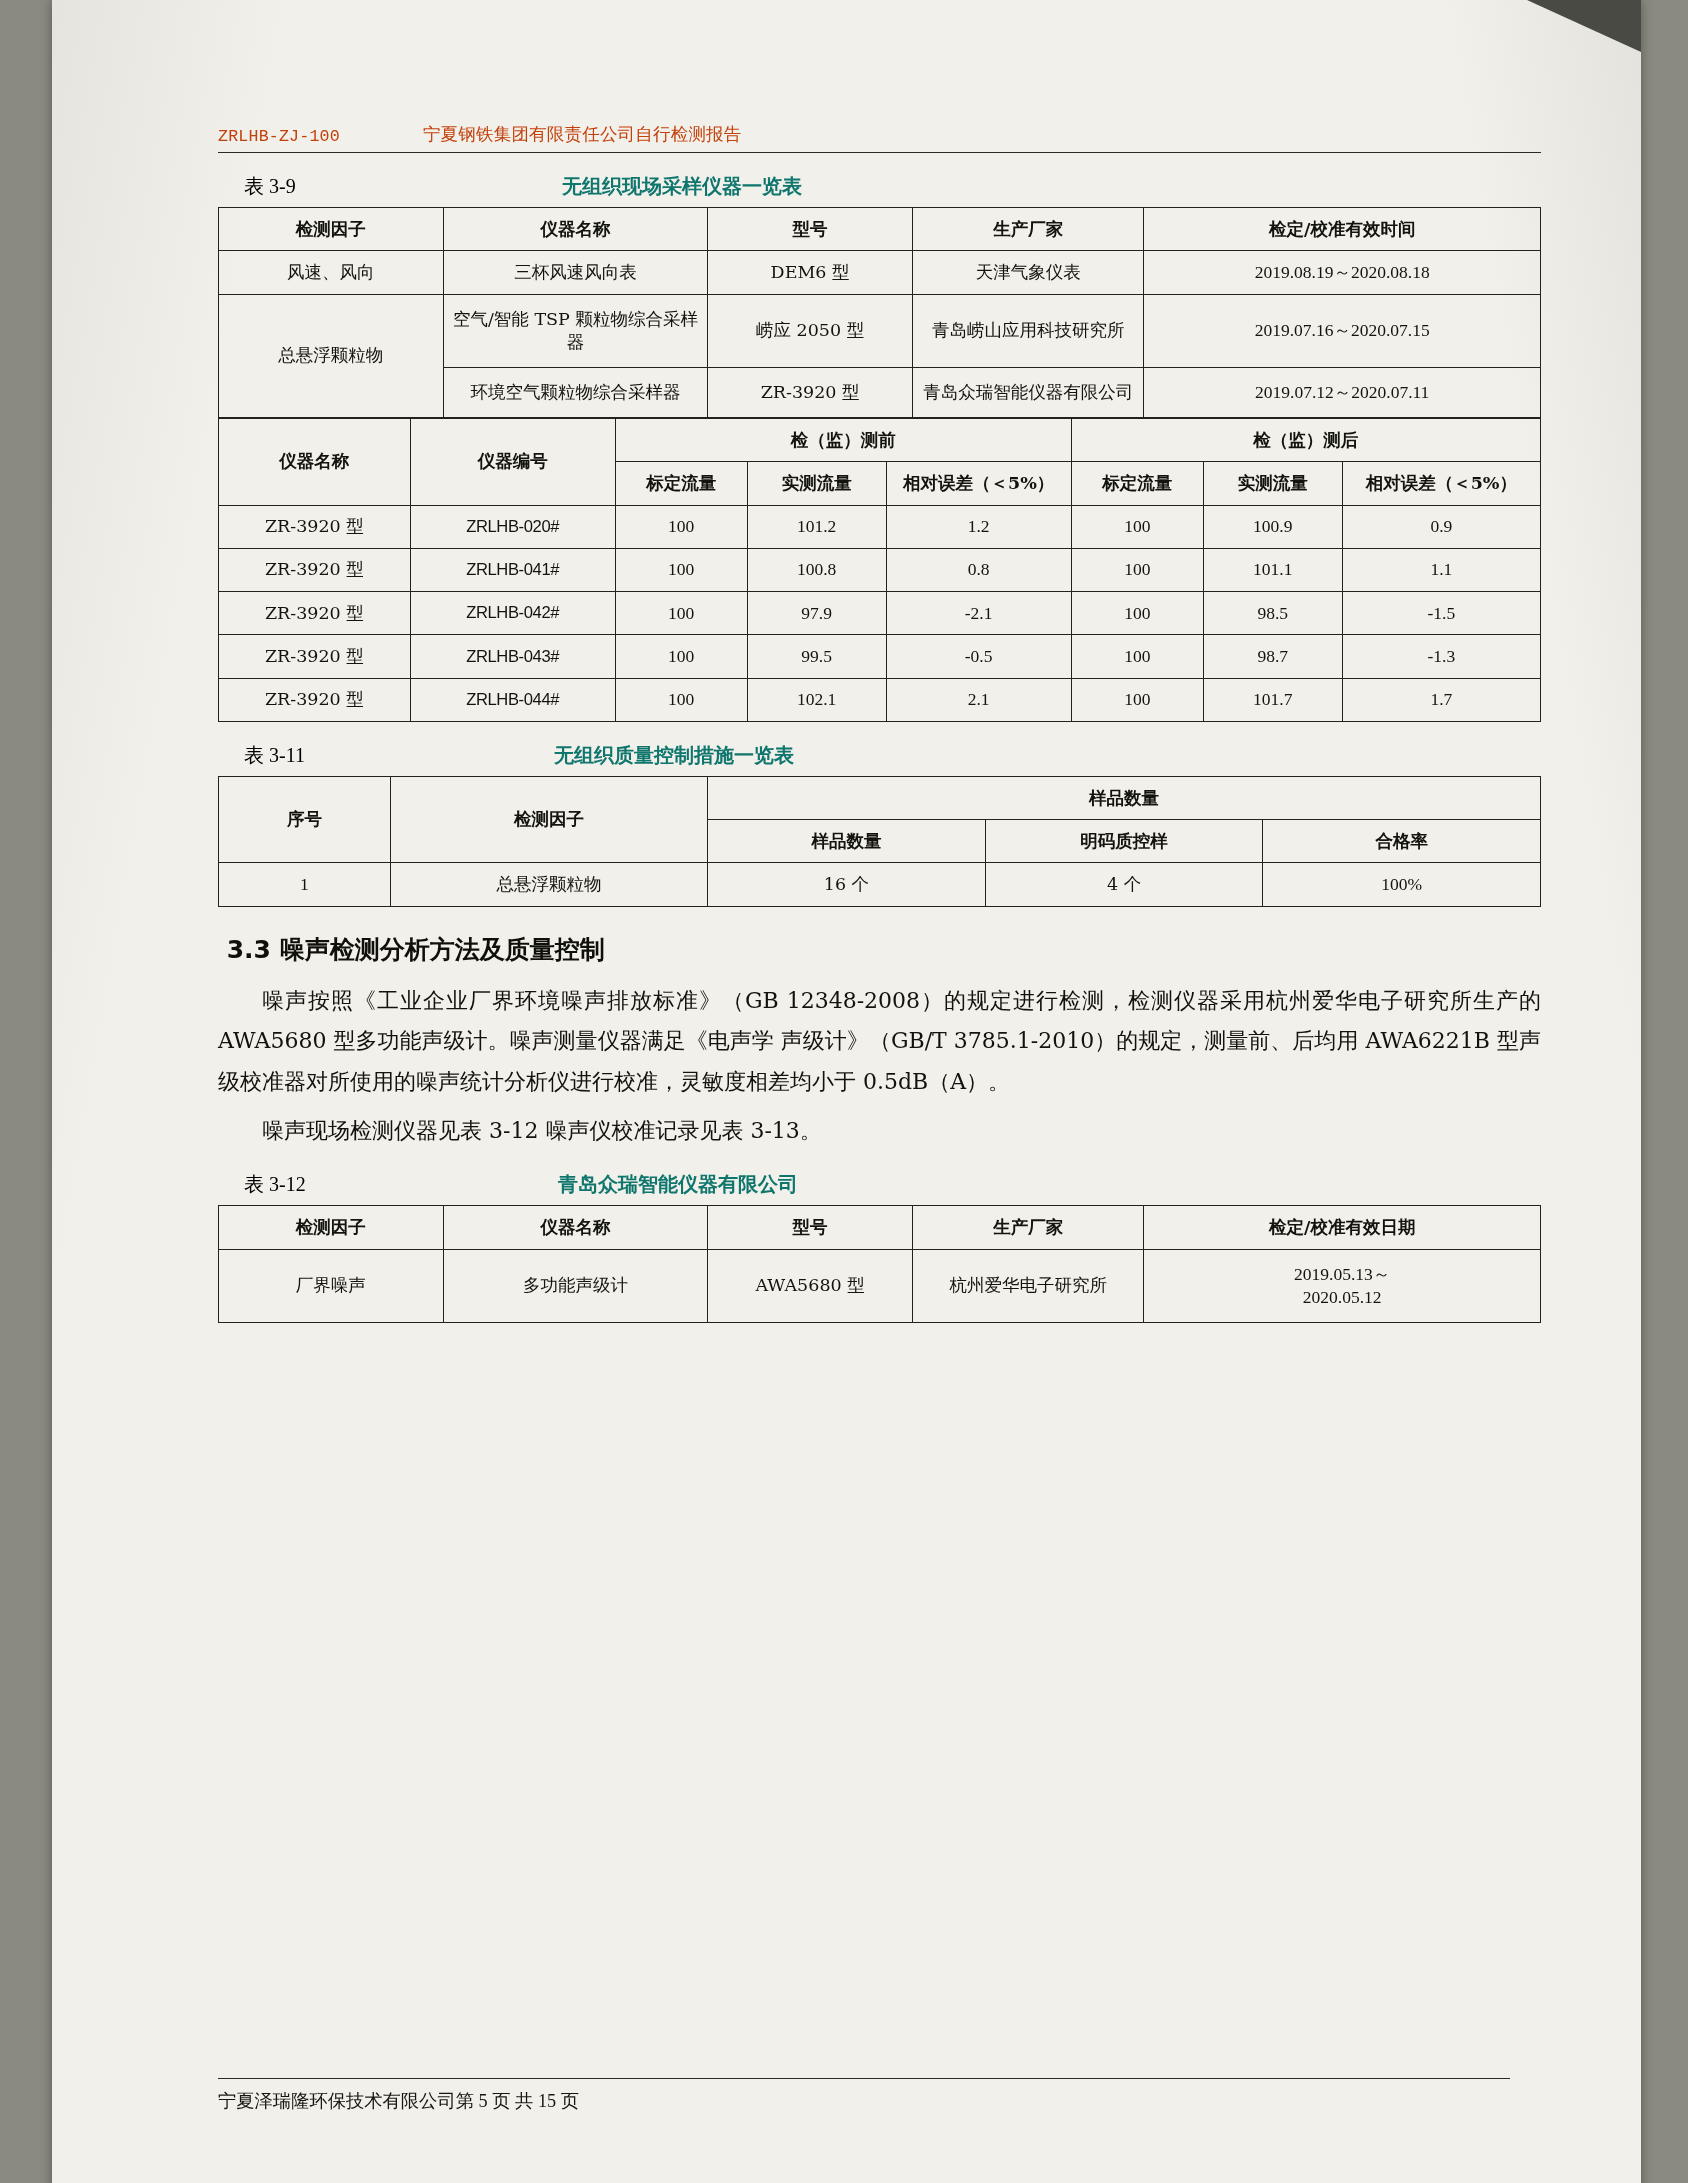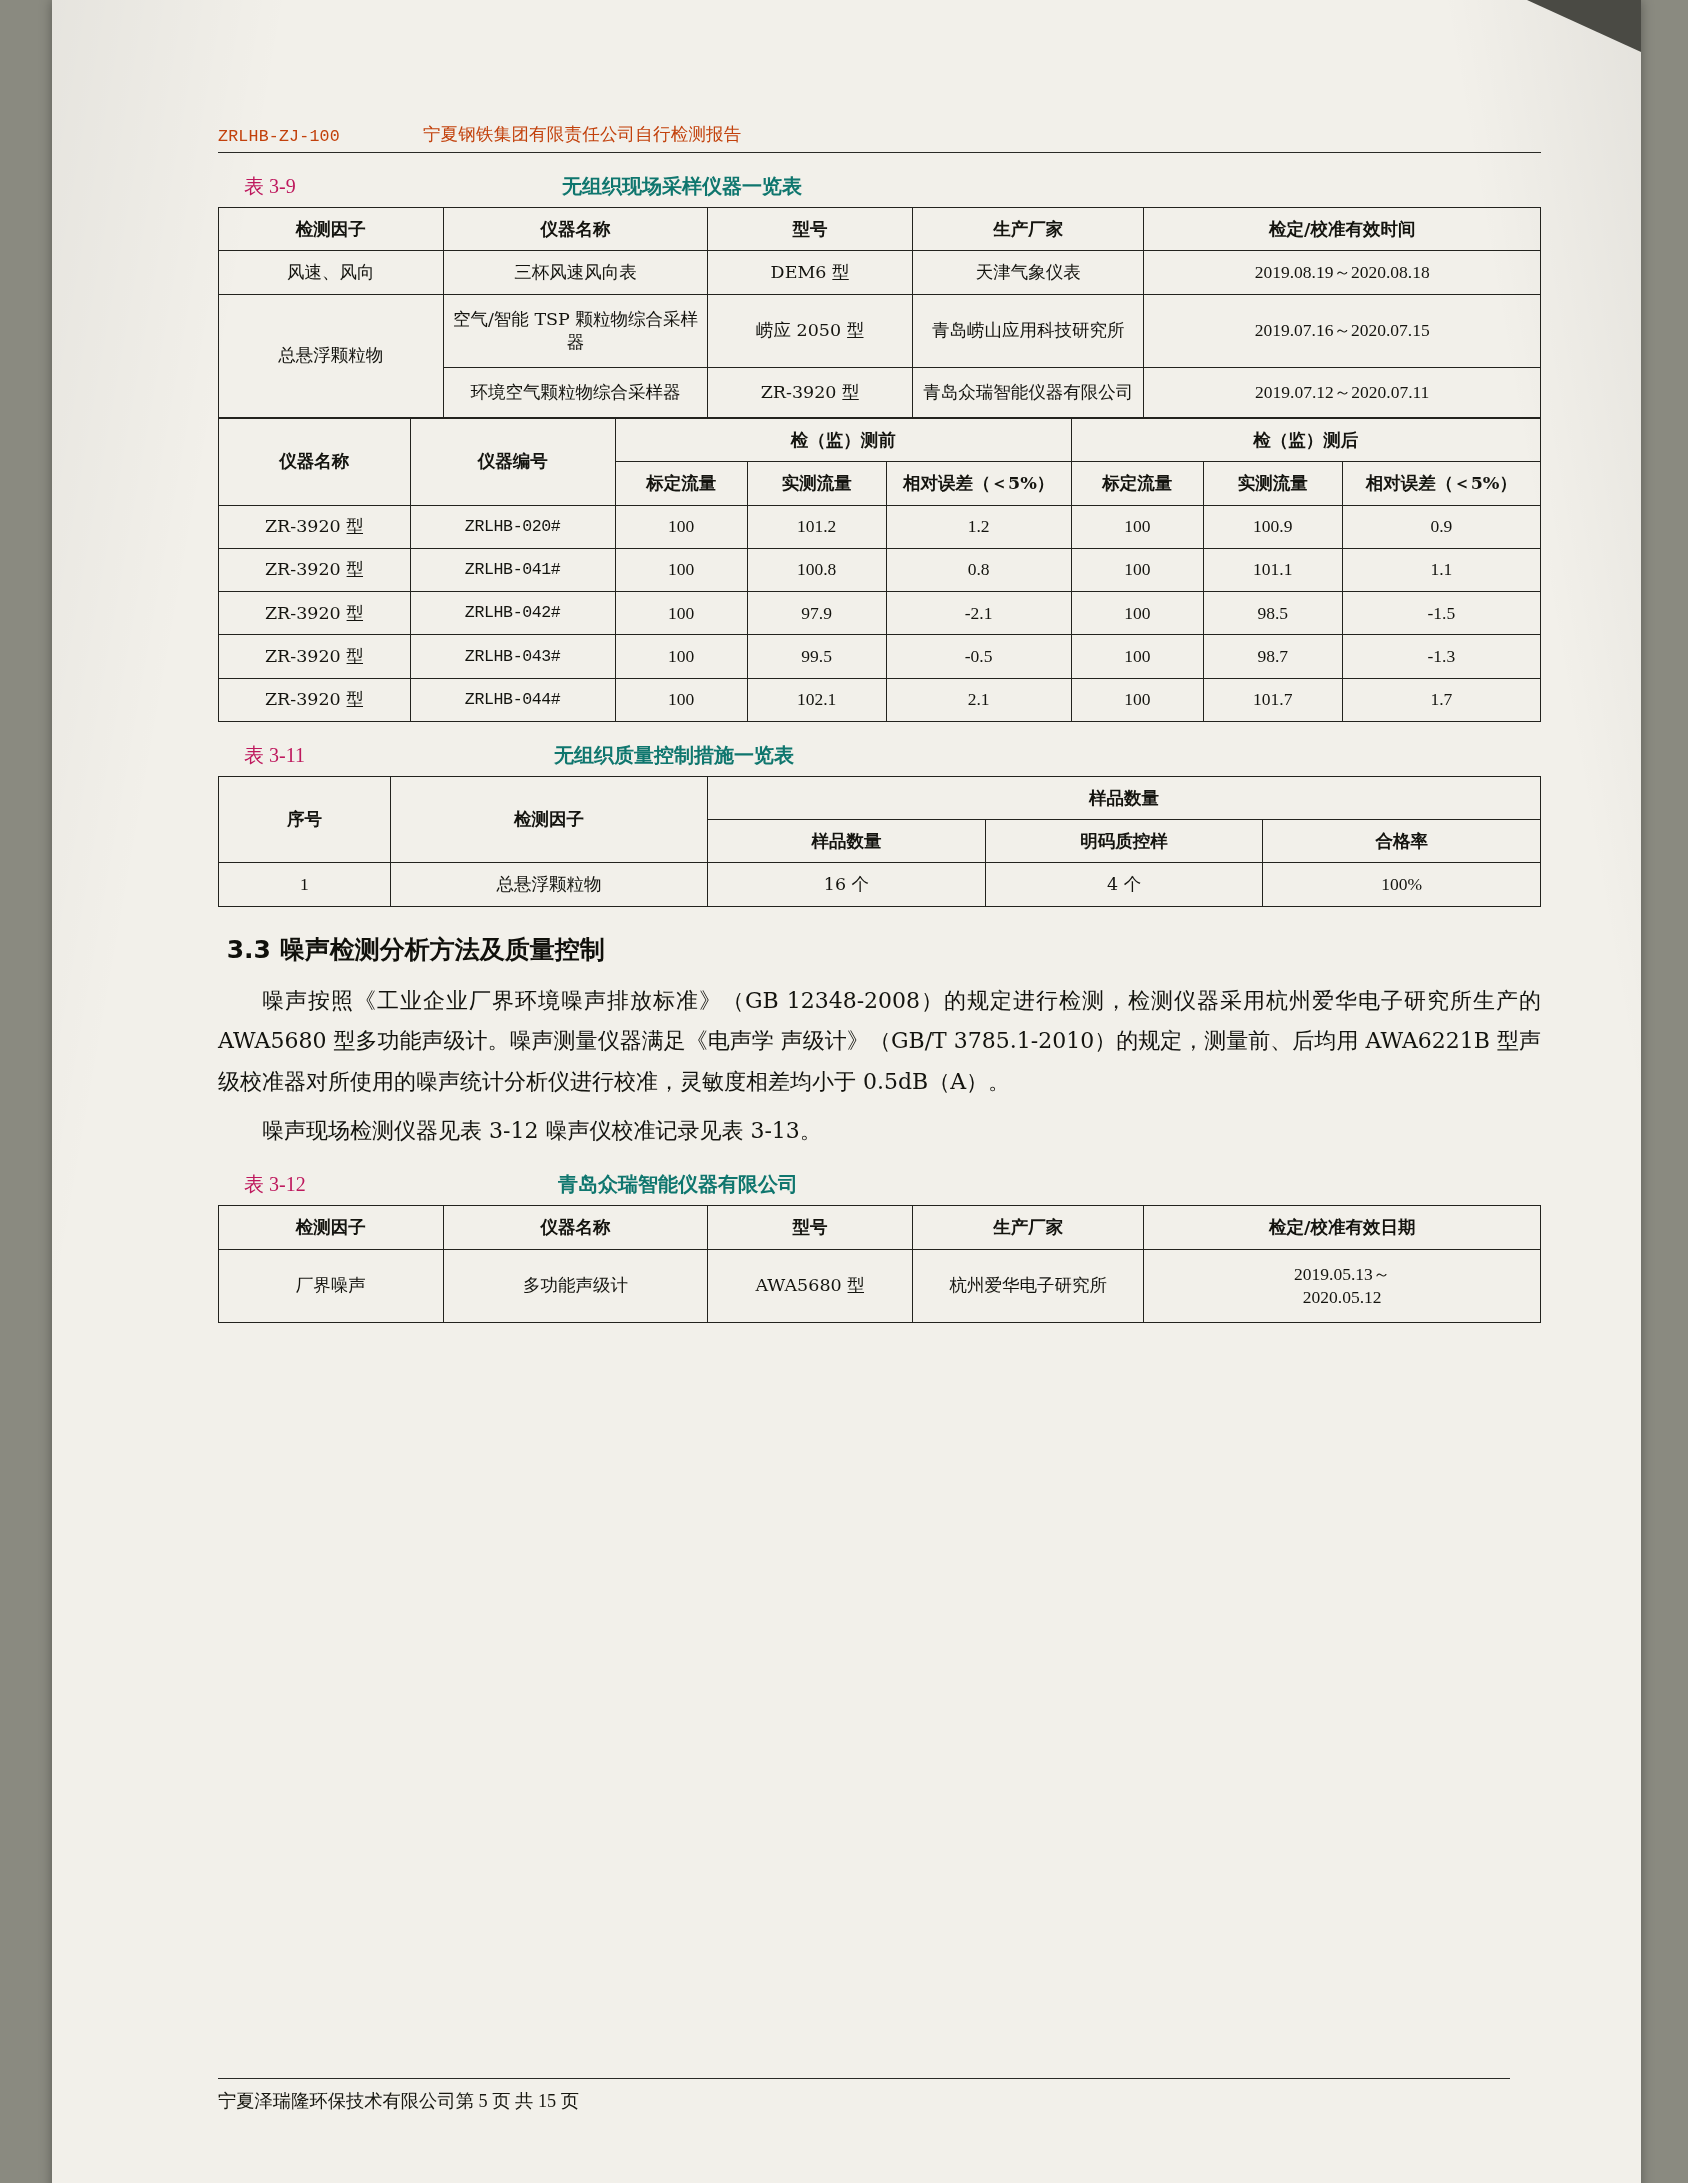--- a/index.html
+++ b/index.html
@@ -78,21 +78,21 @@
   .cap-row {
     display: flex;
     align-items: baseline;
     margin: 20px 0 7px 0;
   }
   .cap-no {
     width: 183px;
     font-size: 20px;
     padding-left: 26px;
     white-space: nowrap;
-    color: #be185d;
+    color: #000000;
   }
   .cap-title {
     font-size: 20px;
     font-weight: bold;
     color: #0f766e;
     white-space: nowrap;
   }
   .cap-title.t39 { margin-left: 135px; }
   .cap-title.t310 { margin-left: 131px; }
   .cap-title.t311 { margin-left: 127px; }
@@ -114,21 +114,21 @@
     line-height: 1.32;
     font-family: "DejaVu Serif", "Liberation Serif", serif;
   }
   table th {
     font-weight: bold;
   }
   .num {
     font-family: "Liberation Serif", "DejaVu Serif", serif;
   }
   .mono {
-    font-family: Liberation Mono, monospace;
+    font-family: Liberation Sans, sans-serif;
     font-size: 16.6px;
     letter-spacing: -0.4px;
   }
   .tall td, .tall th { padding: 13px 3.5px; }
 
   
   .sec-head {
     font-size: 25px;
     font-weight: bold;
     margin: 26px 0 15px 8.7px;

